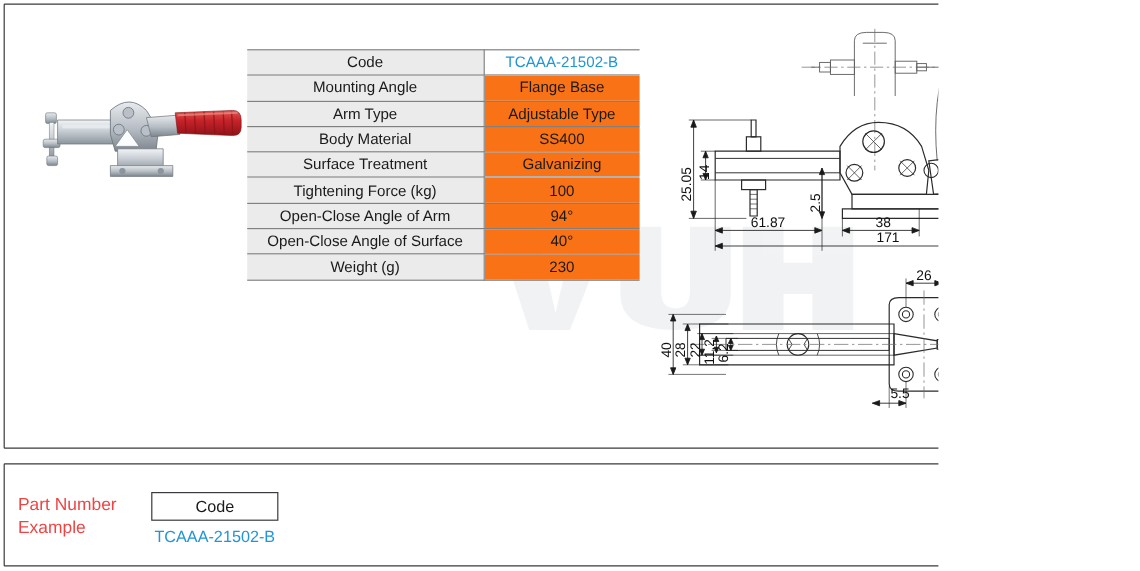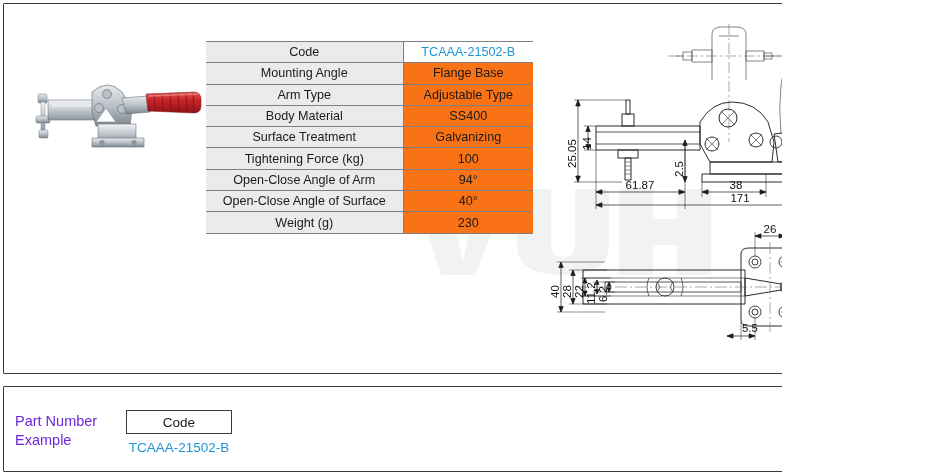--- a/index.html
+++ b/index.html
@@ -106,21 +106,21 @@
   
   .drawing { position: absolute; }
   #drawing-top    { left: 560px; top: 22px;  width: 385px; height: 190px; }
   #drawing-bottom { left: 545px; top: 222px; width: 400px; height: 130px; }
 
   
   #pn-label {
     position: absolute;
     left: 15px; top: 412px;
     font-size: 14.5px; line-height: 19px;
-    color: #6d28d9;
+    color: #ef4444;
   }
   #pn-box {
     position: absolute;
     left: 126px; top: 410px;
     width: 106px; height: 24px;
     border: 1.4px solid #3b3b3f;
     background: #fff;
     display: flex; align-items: center; justify-content: center;
     font-size: 13.5px; color: #1a1a1a;
   }

